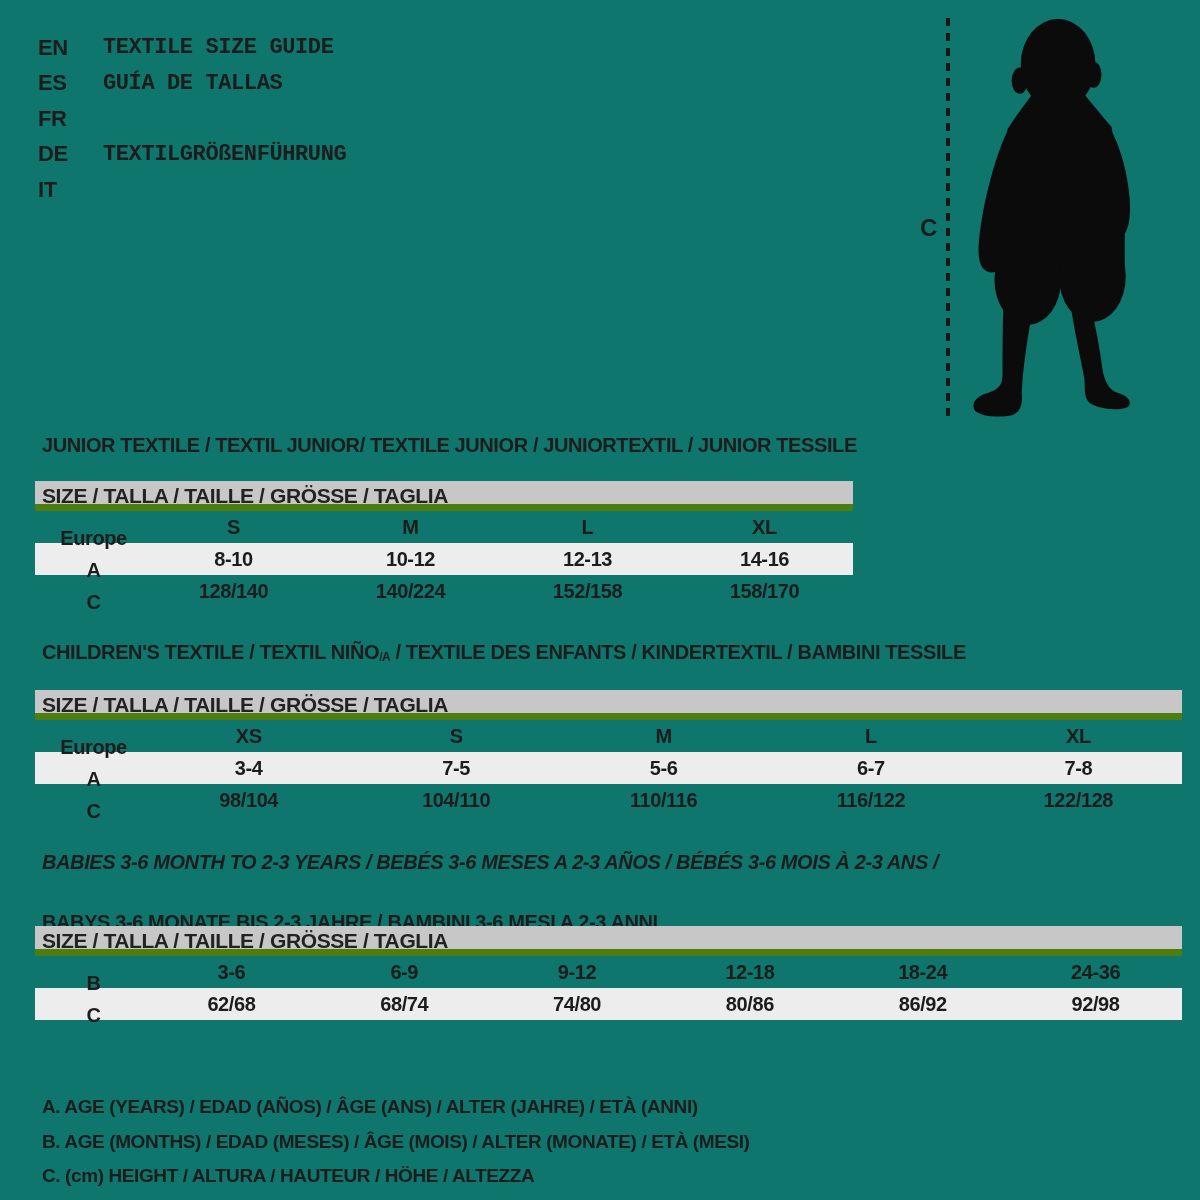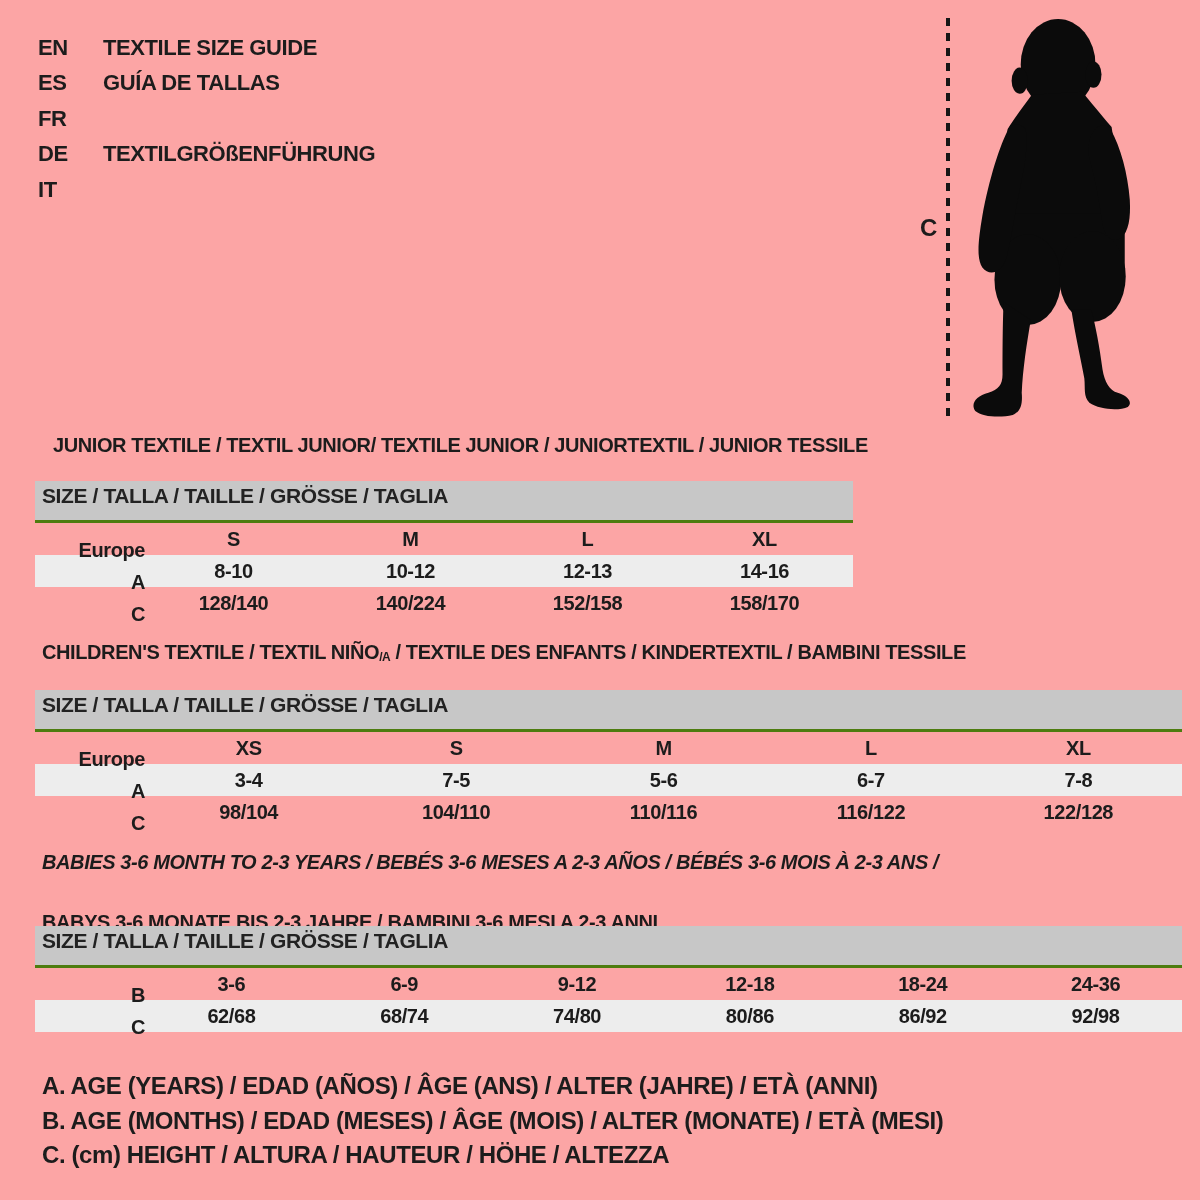--- a/index.html
+++ b/index.html
@@ -1,56 +1,56 @@
 <!DOCTYPE html>
 <html><head>
 <meta charset="utf-8">
 <style>
   html,body{margin:0;padding:0;background:#ffffff;}
   .sheet{
-    position:relative;width:1200px;height:1200px;background:#fca5a5;overflow:hidden;
+    position:relative;width:1200px;height:1200px;background:#0f766e;overflow:hidden;
     font-family:"Liberation Sans", sans-serif;color:#1c1c1c;
     -webkit-font-smoothing:antialiased;
   }
 
   
   .lang-block{position:absolute;left:38px;top:30px;}
   .lang-row{display:flex;height:35.5px;align-items:center;}
   .lang-code{width:65px;font-size:22px;font-weight:700;letter-spacing:-0.4px;}
-  .lang-title{font-size:22px;font-weight:700;letter-spacing:-0.4px;}
+  .lang-title{font-size:22px;font-weight:700;letter-spacing:-0.4px;font-family:Liberation Mono, monospace;}
 
   
   .figure{position:absolute;left:920px;top:14px;width:280px;height:412px;}
   .c-label{position:absolute;left:0px;top:200px;font-size:24px;font-weight:700;}
   .dash-line{
     position:absolute;left:26px;top:4px;width:4px;height:400px;
     background:repeating-linear-gradient(180deg,#161616 0px,#161616 8px,transparent 8px,transparent 15px);
   }
   .silhouette{position:absolute;left:48px;top:0px;}
 
   
   .sec-title{position:absolute;font-size:20px;font-weight:700;letter-spacing:-0.4px;white-space:nowrap;}
 
   
   .size-table{position:absolute;left:35px;}
   .w-narrow{width:818px;}
   .w-wide{width:1147px;}
   .bar{
-    height:42px;line-height:30px;background:#c7c7c7;border-bottom:3px solid #4d7c0f;
+    height:30px;line-height:30px;background:#c7c7c7;border-bottom:7px solid #4d7c0f;
     font-size:21px;font-weight:700;letter-spacing:-0.4px;padding-left:7px;box-sizing:border-box;
     color:#222222;
   }
   .t-row{display:flex;height:32px;align-items:center;font-size:20px;font-weight:700;letter-spacing:-0.4px;}
   .t-row.shaded{background:#ededed;}
-  .t-cell-first{width:110px;padding-left:7px;box-sizing:border-box;text-align:right;margin-top:22px;}
+  .t-cell-first{width:110px;padding-left:7px;box-sizing:border-box;text-align:center;margin-top:22px;}
   .t-cell{flex:1;text-align:center;}
   .sub-sm{font-size:12px;vertical-align:-2px;font-weight:700;}
 
   
-  .footnote{position:absolute;left:42px;font-size:24px;font-weight:700;letter-spacing:-0.4px;white-space:nowrap;}
+  .footnote{position:absolute;left:42px;font-size:19px;font-weight:700;letter-spacing:-0.4px;white-space:nowrap;margin-top:24px;}
 </style>
 </head>
 <body>
 
 <div class="sheet">
 
   <div class="lang-block">
     <div class="lang-row">
       <div class="lang-code">EN</div>
       <div class="lang-title">TEXTILE SIZE GUIDE</div>
@@ -91,21 +91,21 @@
 
         <path d="M140,114 C150,132 157,158 159,184 C160,202 158,216 150,222 C142,227 134,221 132,208 C129,188 125,163 119,143 C116,131 119,119 127,112 C132,109 137,110 140,114 Z"></path>
 
         <path d="M34,285 C33,312 33,338 33,357 C33,367 29,372 19,375 C7,378 1,386 6,393 C13,399 31,400 43,397 C51,394 53,386 52,375 C53,352 57,326 61,303 Z"></path>
 
         <path d="M101,292 C105,318 111,344 114,361 C115,371 113,379 119,385 C129,392 149,393 157,389 C163,384 155,377 147,375 C139,373 134,364 132,352 C129,329 125,308 121,293 Z"></path>
       </g>
     </svg>
   </div>
 
-  <div class="sec-title" style="left:42px;top:434px;margin-left:11px;">JUNIOR TEXTILE / TEXTIL JUNIOR/ TEXTILE JUNIOR / JUNIORTEXTIL / JUNIOR TESSILE</div>
+  <div class="sec-title" style="left:42px;top:434px;">JUNIOR TEXTILE / TEXTIL JUNIOR/ TEXTILE JUNIOR / JUNIORTEXTIL / JUNIOR TESSILE</div>
   <div class="size-table w-narrow" style="top:481px;">
     <div class="bar">SIZE / TALLA / TAILLE / GRÖSSE / TAGLIA</div>
     <div class="t-row">
       <div class="t-cell-first">Europe</div>
       <div class="t-cell">S</div>
       <div class="t-cell">M</div>
       <div class="t-cell">L</div>
       <div class="t-cell">XL</div>
     </div>
     <div class="t-row shaded">

